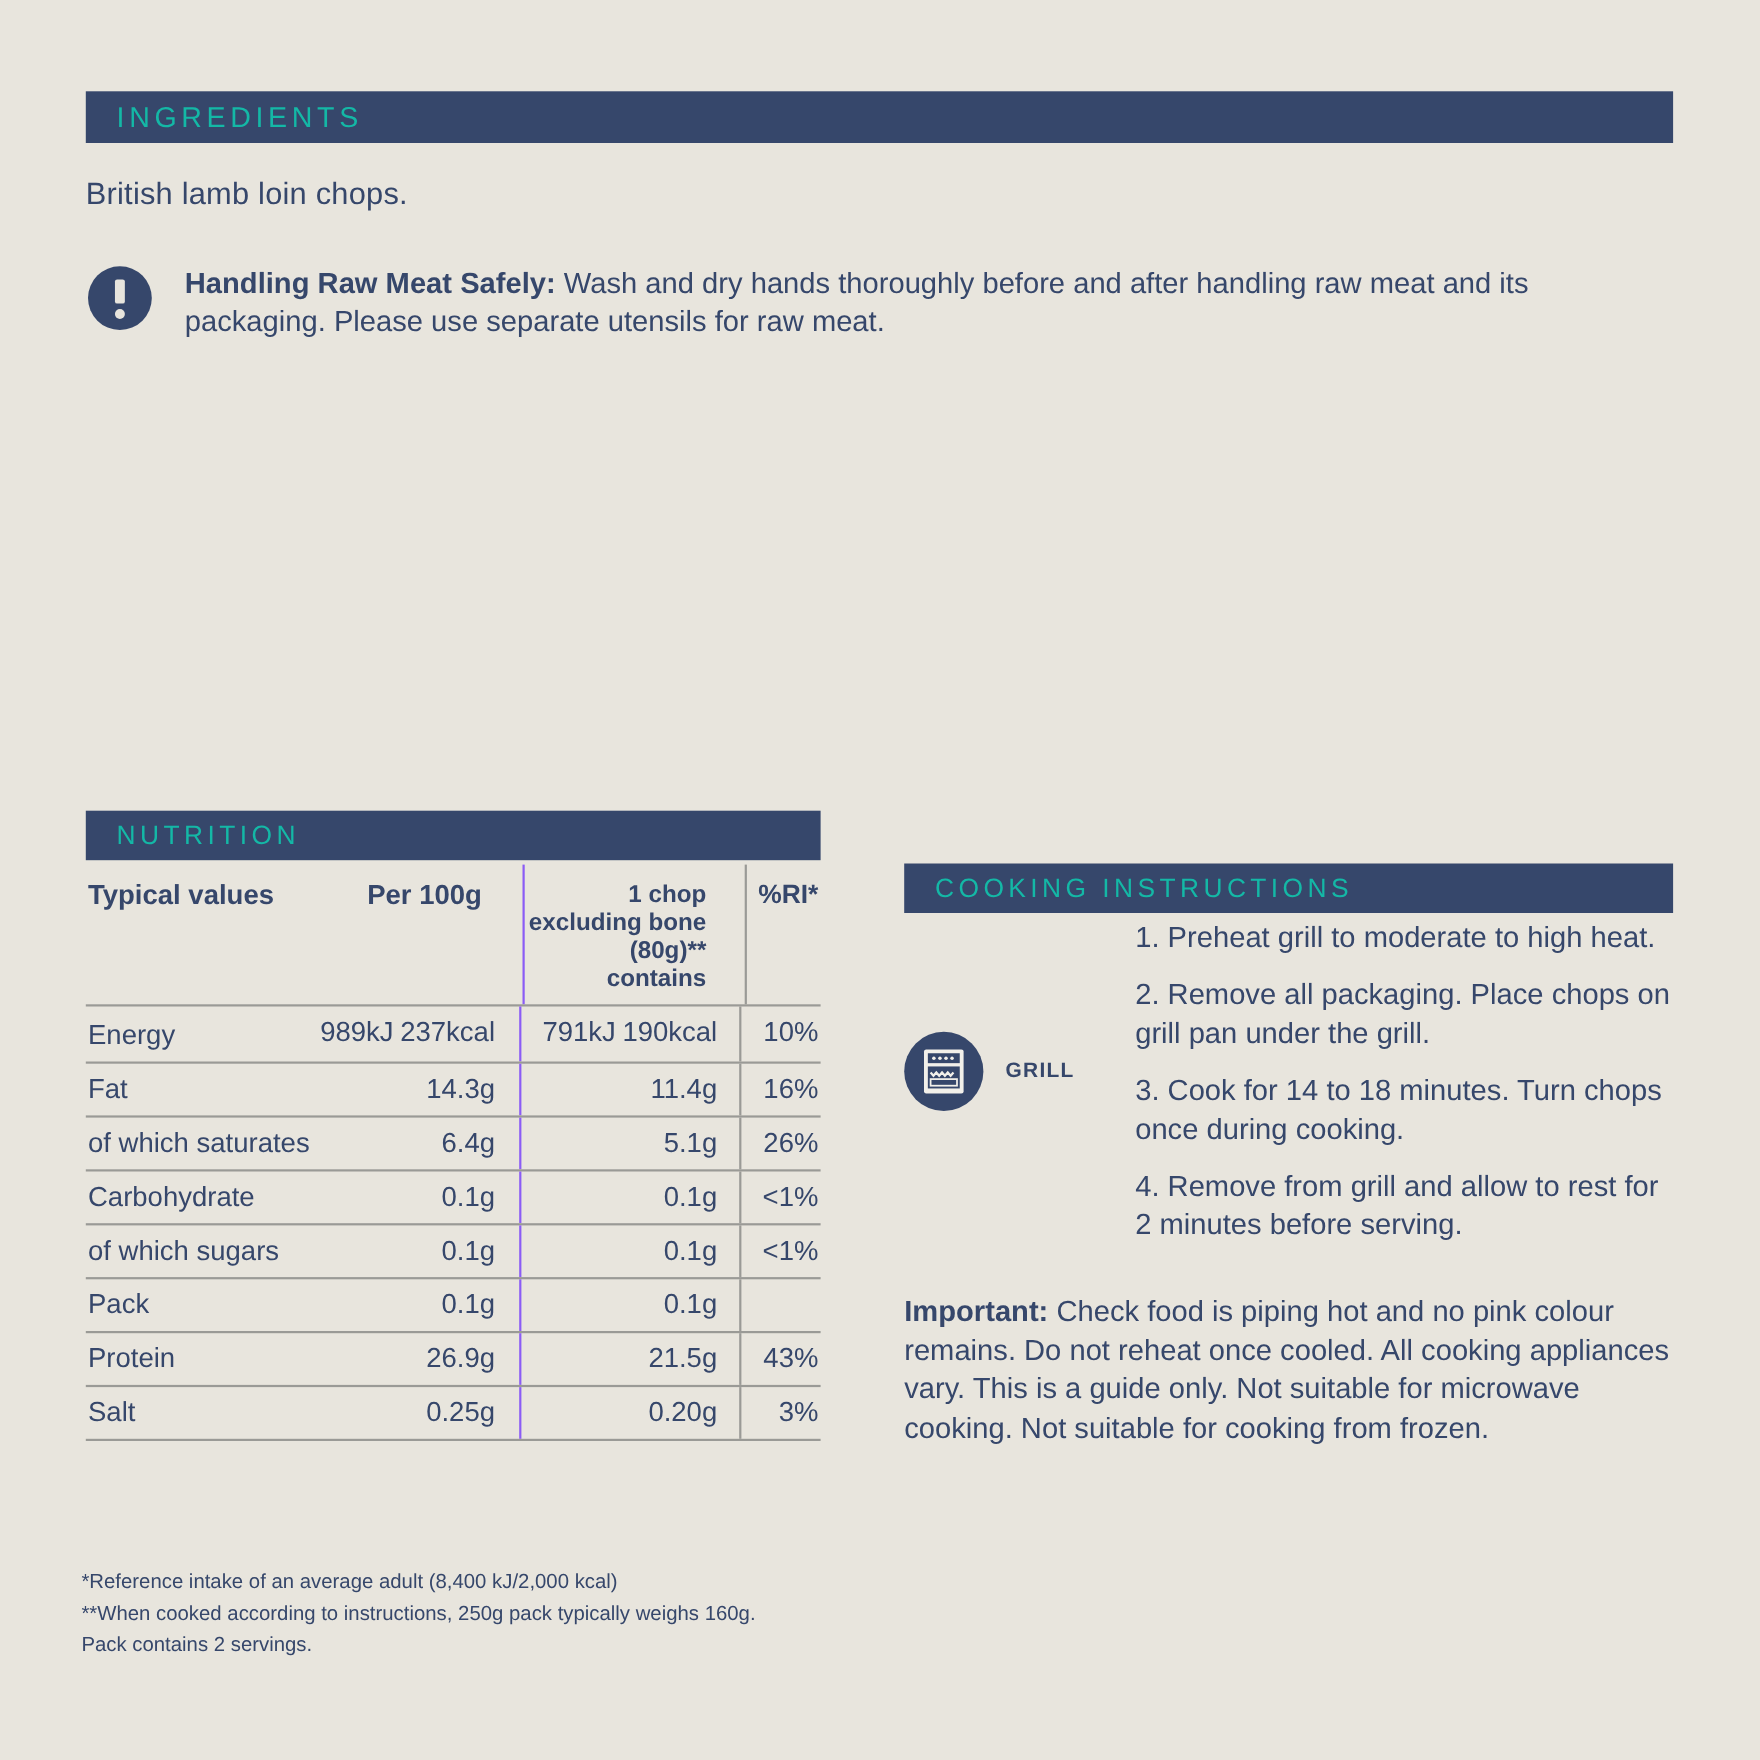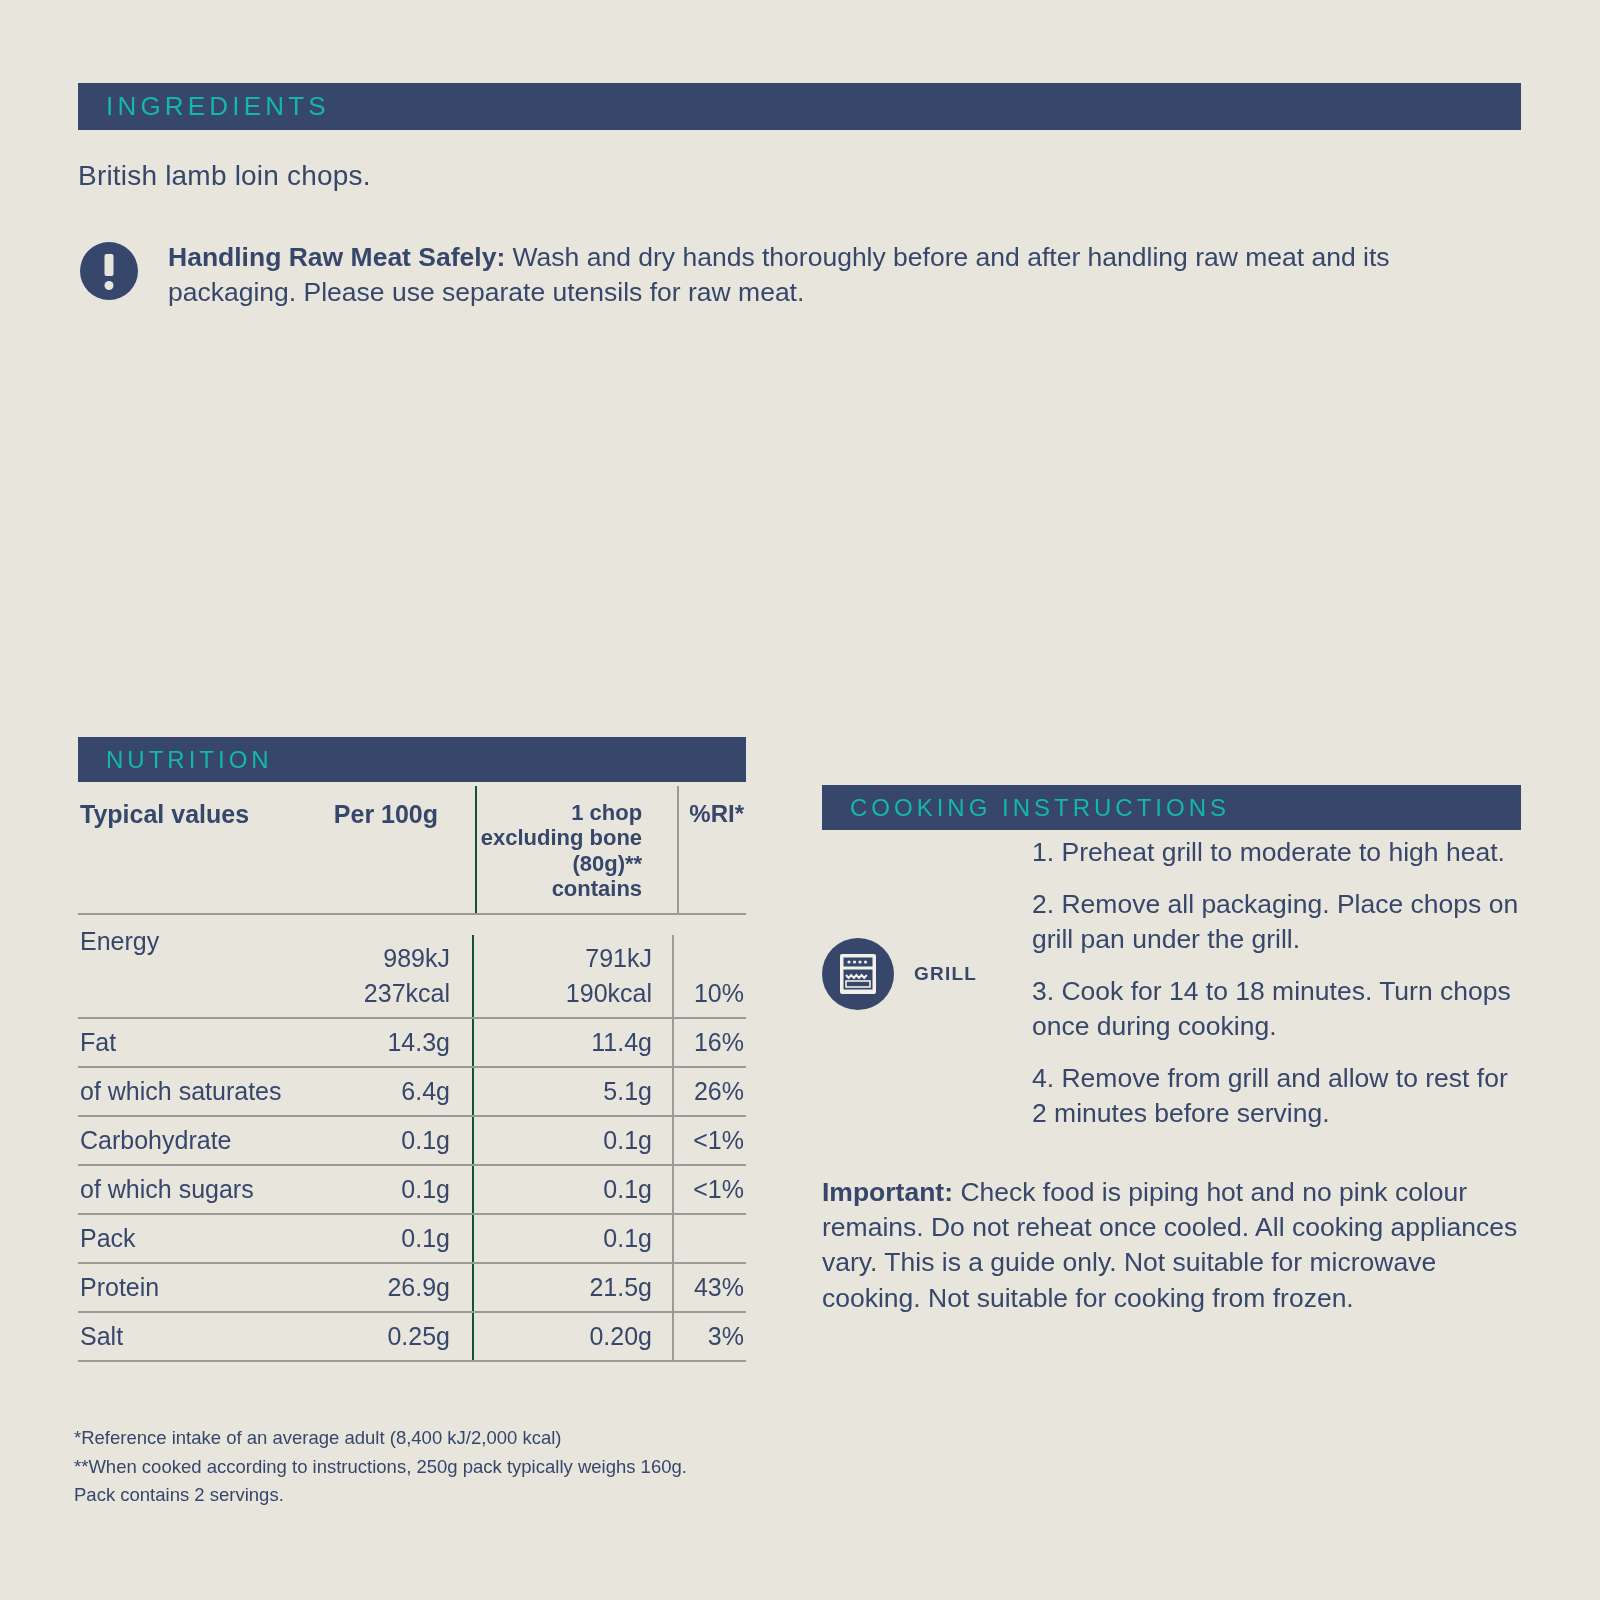--- a/index.html
+++ b/index.html
@@ -138,21 +138,21 @@
     width: 172px;
     box-sizing: border-box;
     text-align: right;
     padding: 9px 22px 9px 0;
   }
   .col-chop {
     width: 200px;
     box-sizing: border-box;
     text-align: right;
     padding: 9px 20px 9px 0;
-    border-left: 2px solid #14532d;
+    border-left: 2px solid #8b5cf6;
   }
   .col-ri {
     width: 74px;
     box-sizing: border-box;
     text-align: right;
     padding: 9px 2px 9px 0;
     border-left: 2px solid #9a9a96;
   }
 
   .nt-row.head .col-label,
@@ -167,23 +167,22 @@
   .nt-row.head .col-chop {
     font-size: 22px;
     line-height: 1.15;
   }
   .nt-row.head .col-ri {
     font-size: 24px;
   }
 
   .energy-stack {
     display: flex;
-    flex-direction: column;
+    justify-content: flex-end;
     gap: 6px;
-    margin-top: 20px;
   }
   .energy-line2 { }
 
   .nt-row.energy .col-label { padding-top: 12px; }
 
   .table-bottom {
     border-top: 2px solid #9a9a96;
     width: 668px;
   }
 

